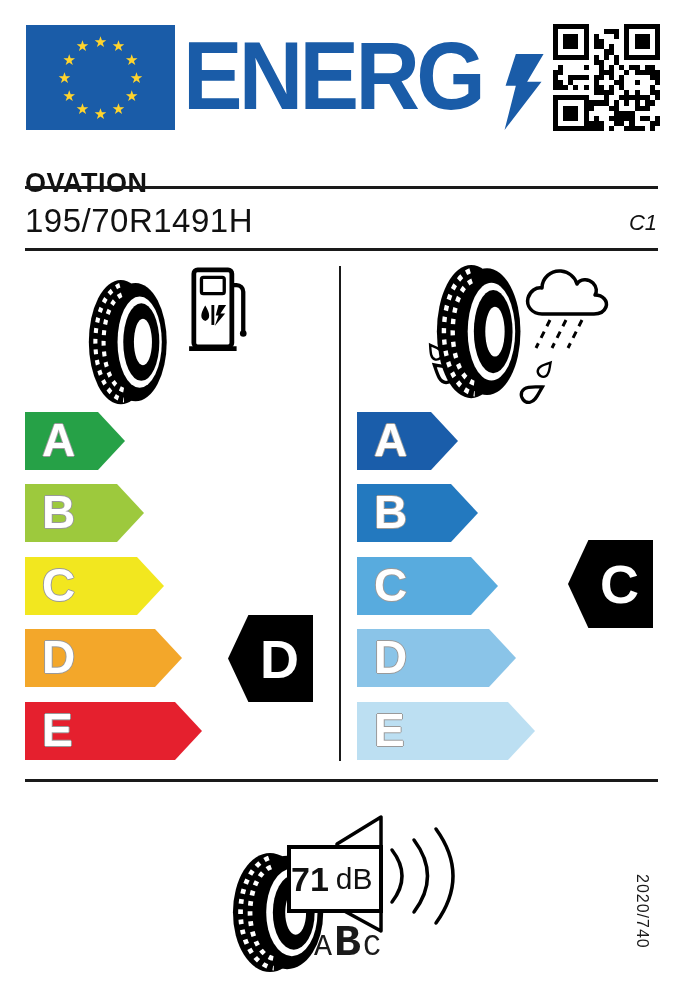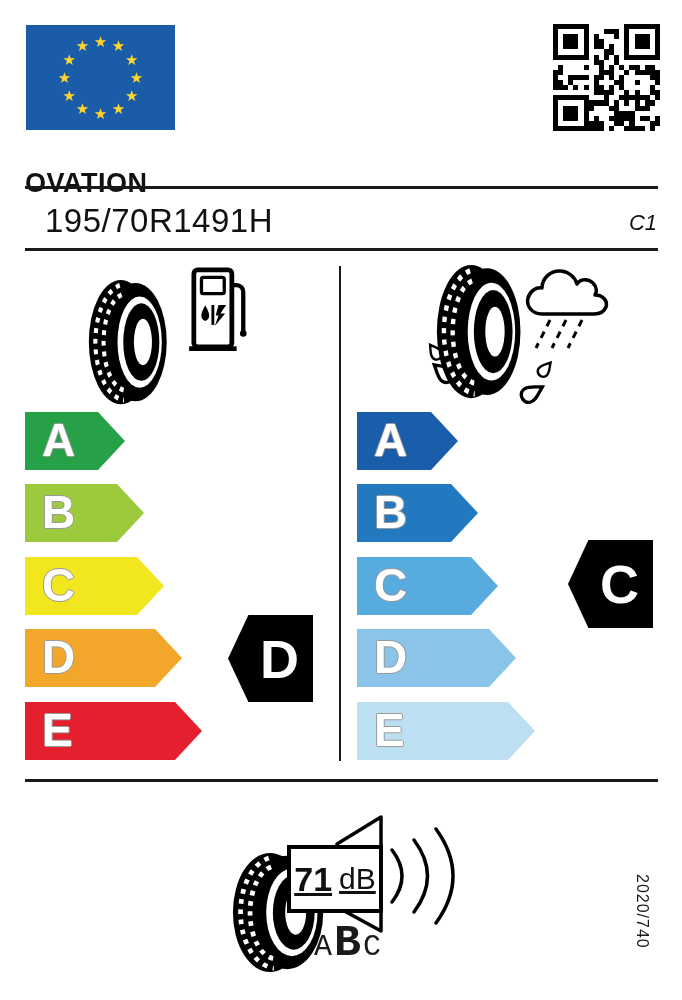--- a/index.html
+++ b/index.html
@@ -13,40 +13,40 @@
   #energy-wrap{left:183px;top:28px;height:100px;display:flex;align-items:flex-start;}
   #energy-text{font-size:96px;line-height:96px;font-weight:bold;color:#1A5CA8;
                letter-spacing:-4px;transform:scaleX(.93);transform-origin:left top;white-space:nowrap;}
   #bolt-svg{margin-left:-6px;margin-top:26px;}
   #qr-code{left:553px;top:24px;}
 
   
   #brand-name{left:25px;top:168px;font-size:27px;font-weight:bold;letter-spacing:.5px;}
   .hline{left:25px;width:633px;height:3px;background:#1a1a1a;}
   #line-1{top:186px;} #line-2{top:248px;} #line-3{top:779px;}
-  #tire-size{left:25px;top:202px;font-size:33px;letter-spacing:.5px;margin-left:20px;}
+  #tire-size{left:25px;top:202px;font-size:33px;letter-spacing:.5px;}
   #tire-class{top:210px;right:25px;font-size:22px;font-style:italic;}
 
   
   #col-divider{left:339px;top:266px;width:2px;height:495px;background:#1a1a1a;}
 
   
   .rbar{position:absolute;height:58px;
         clip-path:polygon(0 0,calc(100% - 27px) 0,100% 50%,calc(100% - 27px) 100%,0 100%);
         filter:drop-shadow(0 0 1px rgba(90,90,90,.7));}
   .rletter{font-size:46px;font-weight:bold;color:#fff;margin-left:17px;line-height:57px;display:inline-block;
            text-shadow:-1px 0 #9a9a9a,1px 0 #9a9a9a,0 -1px #9a9a9a,0 1px #9a9a9a;}
 
   .indicator{position:absolute;background:#000;display:flex;align-items:center;justify-content:center;
              clip-path:polygon(0 50%,24% 0,100% 0,100% 100%,24% 100%);}
   .indicator span{color:#fff;font-weight:bold;font-size:54px;margin-left:18px;}
 
   
   #db-box{left:287px;top:845px;width:88px;height:60px;background:#fff;border:4px solid #000;
-          display:flex;align-items:center;justify-content:center;gap:7px;z-index:5;text-decoration:underline;}
+          display:flex;align-items:center;gap:7px;z-index:5;}
   #db-value{font-size:34px;font-weight:bold;}
   #db-unit{font-size:30px;}
   #noise-classes{left:314px;top:918px;z-index:6;font-family:Liberation Mono, monospace;}
   .noise-class{font-size:30px;color:#1a1a1a;letter-spacing:2px;}
   .noise-selected{font-weight:bold;font-size:45px;}
 
   #regulation-text{left:633px;top:874px;font-size:16px;color:#1a1a1a;
                    writing-mode:vertical-rl;text-orientation:sideways;letter-spacing:1px;}
 
   svg{display:block;}
@@ -86,20 +86,26 @@
         <span class="star" style="left: 92.5px; top: 83.6769px;">★</span>
         <span class="star" style="left: 74.5px; top: 88.5px;">★</span>
         <span class="star" style="left: 56.5px; top: 83.6769px;">★</span>
         <span class="star" style="left: 43.3231px; top: 70.5px;">★</span>
         <span class="star" style="left: 38.5px; top: 52.5px;">★</span>
         <span class="star" style="left: 43.3231px; top: 34.5px;">★</span>
         <span class="star" style="left: 56.5px; top: 21.3231px;">★</span>
       </div>
     </div>
 
+  <div class="abs" id="energy-wrap">
+    <span id="energy-text">ENERG</span>
+    <svg id="bolt-svg" width="48" height="76" viewBox="0 0 46 74">
+      <polygon points="17,0 44,0 28,27 42,27 6,74 17,31 7,31" fill="#1A5CA8"></polygon>
+    </svg>
+  </div>
 
   <svg class="abs" id="qr-code" width="107" height="107" viewBox="0 0 21 21" shape-rendering="crispEdges">
       <rect x="0" y="0" width="1" height="1"></rect>
       <rect x="1" y="0" width="1" height="1"></rect>
       <rect x="2" y="0" width="1" height="1"></rect>
       <rect x="3" y="0" width="1" height="1"></rect>
       <rect x="4" y="0" width="1" height="1"></rect>
       <rect x="5" y="0" width="1" height="1"></rect>
       <rect x="6" y="0" width="1" height="1"></rect>
       <rect x="14" y="0" width="1" height="1"></rect>

